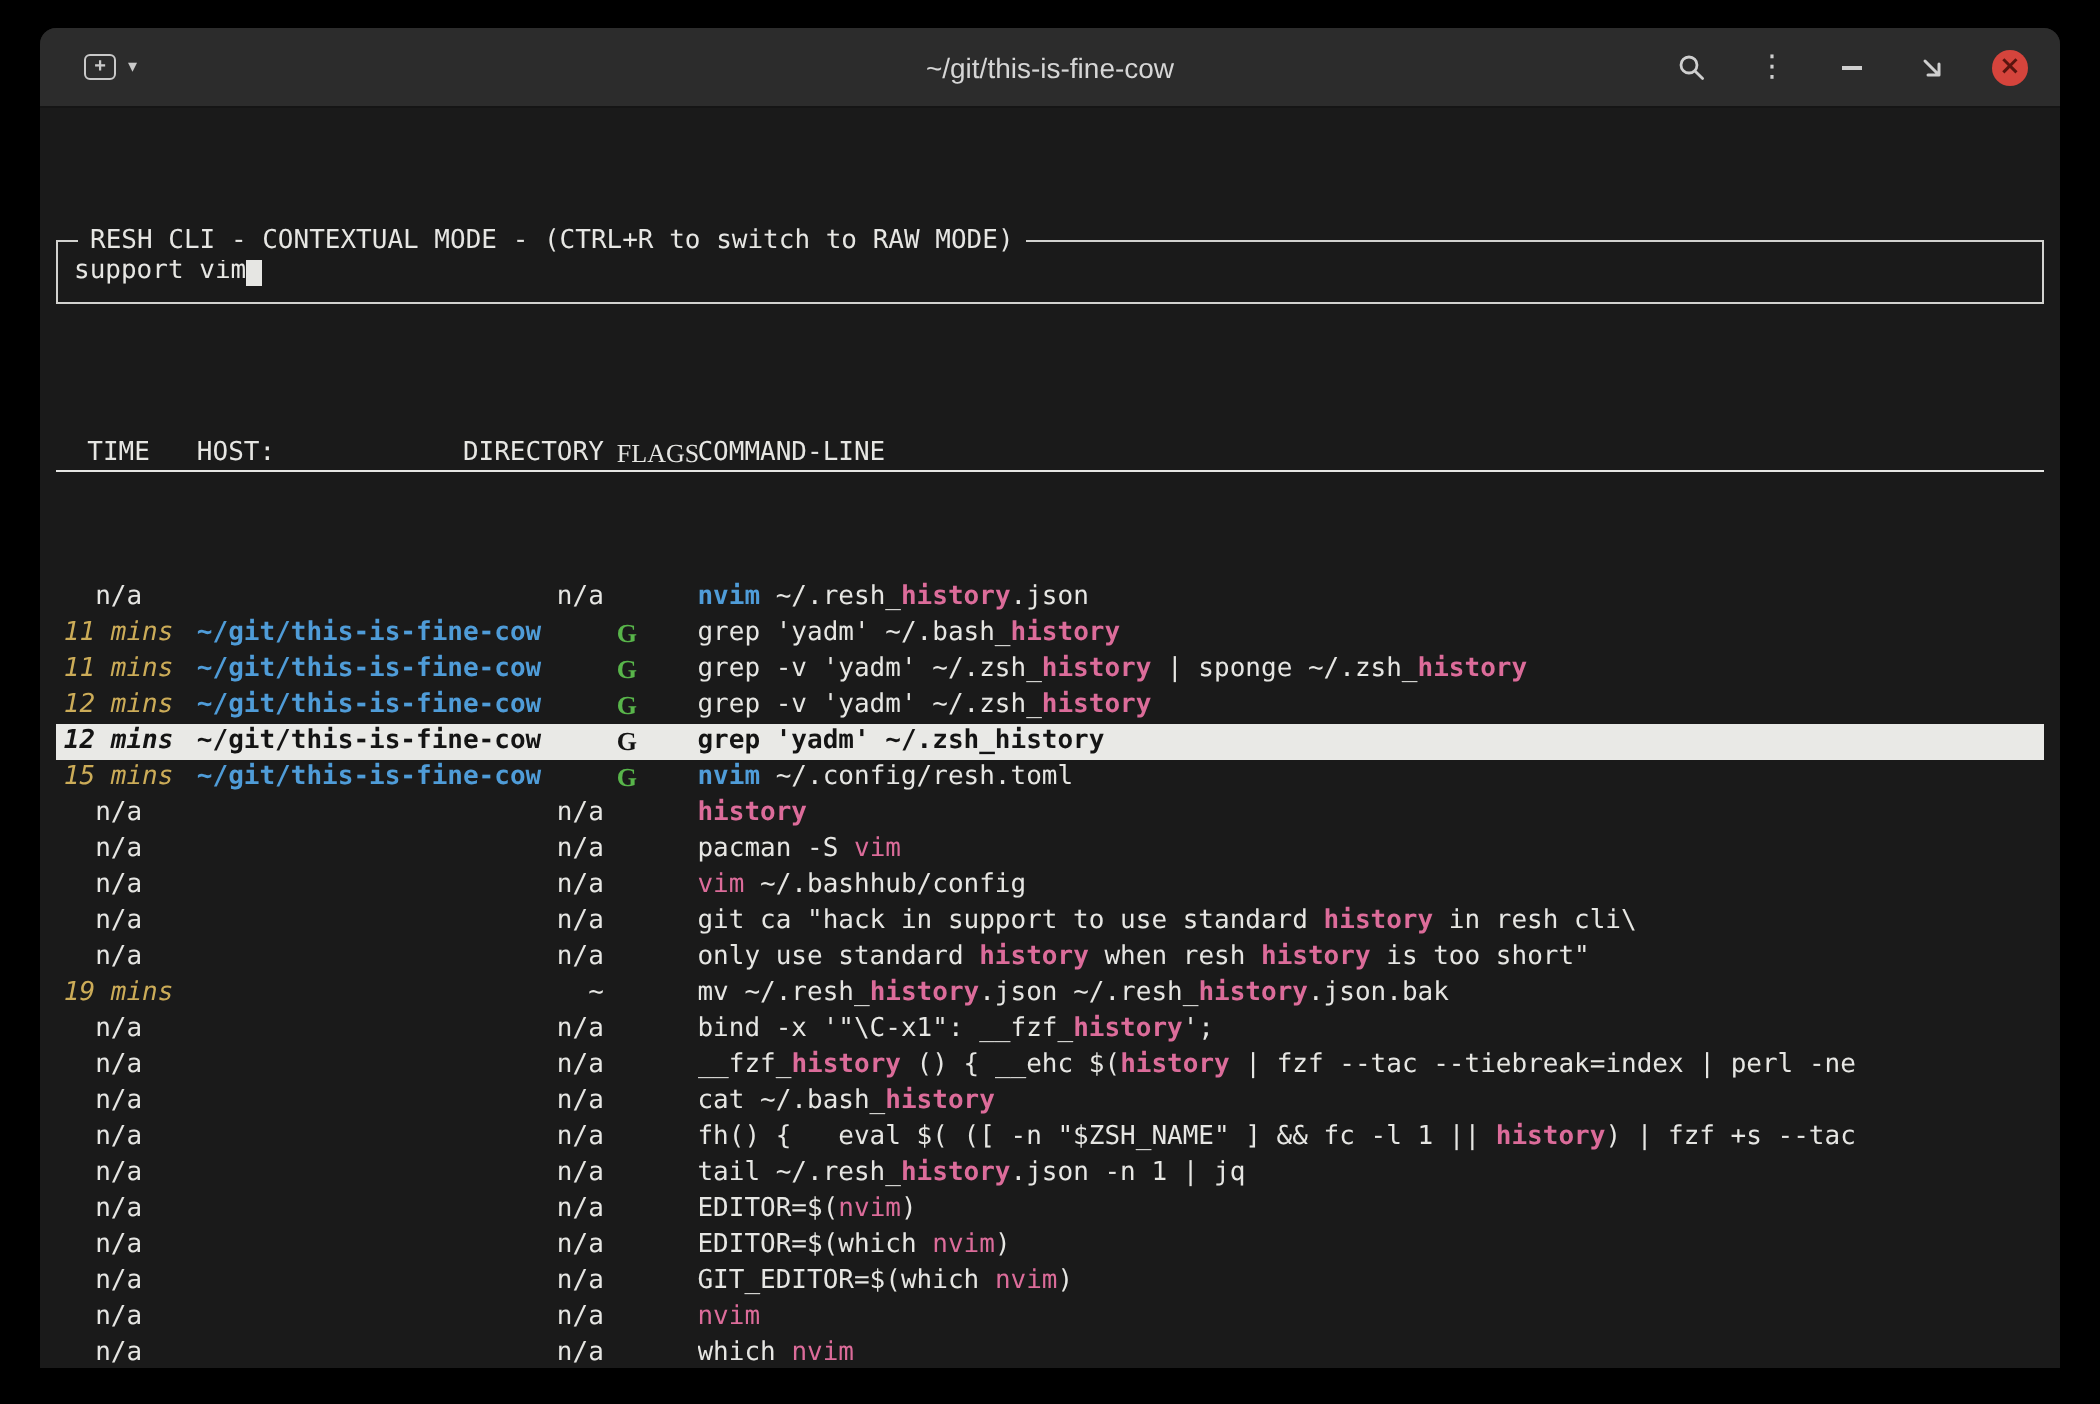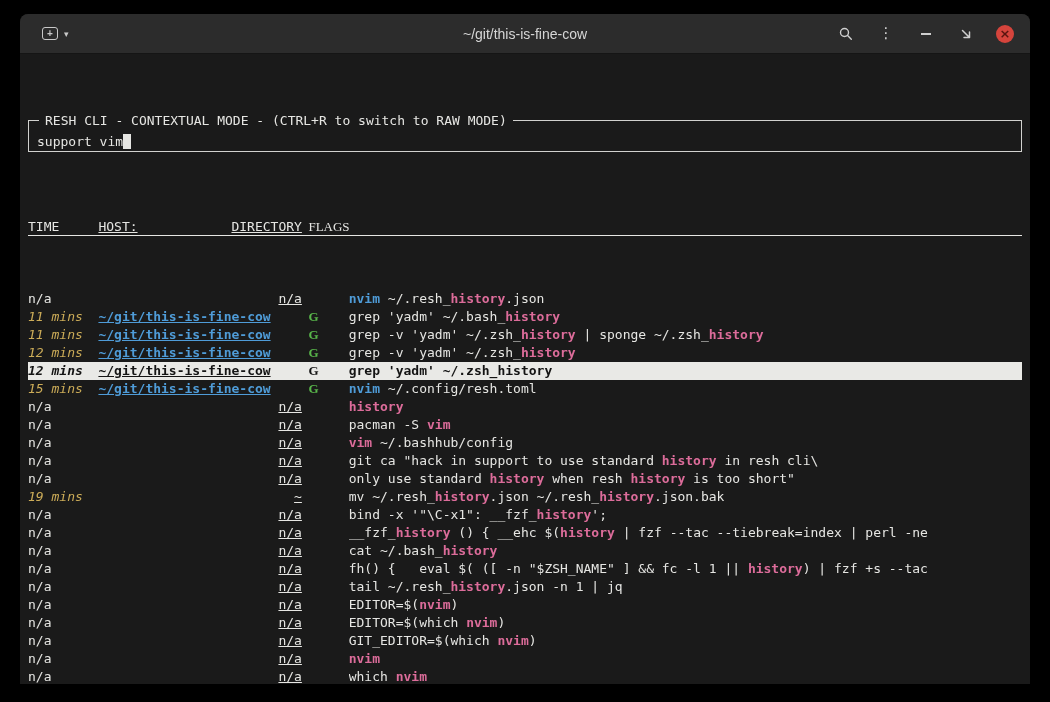--- a/index.html
+++ b/index.html
@@ -50,42 +50,42 @@
   
   .terminal {
     font-family:"DejaVu Sans Mono", monospace;
     font-size:13px; line-height:18px;
     color: var(--fg, #e6e6e3);
     padding:8px; white-space:pre;
   }
   .resh-box {
     margin:4px 0 12px 0; height:32px;
     border:1px solid var(--box-border, #d2d2cf);
-    position:relative; display:flex; align-items:flex-end; padding-left:8px;
+    position:relative; display:flex; align-items:center; padding-left:8px;
   }
   .box-title {
     position:absolute; top:-9px; left:10px;
     background: var(--bg-terminal, #1a1a1a); padding:0 6px;
   }
   .cursor { display:inline-block; width:8px; height:15px; background: var(--fg, #e6e6e3); vertical-align:text-bottom; }
   .thead { display:flex; height:18px; border-bottom:1px solid var(--fg, #e6e6e3); }
-  .col-time  { width:8ch; text-align:left; flex:none; }
-  .col-host  { width:26ch; margin-left:1ch; flex:none; overflow:hidden;text-decoration:underline; }
+  .col-time  { width:8ch; text-align:center; flex:none; }
+  .col-host  { width:26ch; margin-left:1ch; flex:none; overflow:hidden; }
   .host-header { display:flex; justify-content:space-between; }
   .host-na   { text-align:right; }
   .col-flags { width:5ch; margin-left:1ch; flex:none;font-family:Liberation Serif, serif; }
   .col-cmd   { flex:1; margin-left:1ch; overflow:hidden; }
   .row { display:flex; height:18px; }
   .row.selected { background: var(--selection-bg, #e9e9e6); font-weight:bold; }
   .row.selected span { color: var(--selection-fg, #141414) !important; }
   .c-time { color: var(--time-yellow, #ccac58); font-style: italic; }
   .c-host { color: var(--host-blue, #4f9cd8); font-weight:bold; }
   .c-flag { color: var(--flag-green, #58b54a); font-weight:bold; }
   .c-hist { color: var(--match-pink, #dc6c9a); font-weight:bold;margin-top:28px; }
-  .c-vim  { color: var(--match-pink, #dc6c9a); font-weight:bold; }
+  .c-vim  { color: var(--match-pink, #dc6c9a); font-weight:normal; }
   .c-vimblue { color: var(--host-blue, #4f9cd8); font-weight:bold; }
 </style>
 </head>
 <body>
 
 <div class="window">
 
   <div class="titlebar">
     <div class="tb-left">
       <button class="newtab-btn">
@@ -124,20 +124,21 @@
 
     <div class="resh-box">
       <span class="box-title">RESH CLI - CONTEXTUAL MODE - (CTRL+R to switch to RAW MODE)</span>
       <div class="query-line"><span>support vim</span><span class="cursor"></span></div>
     </div>
 
     <div class="thead">
       <span class="col-time">TIME</span>
       <span class="col-host host-header"><span>HOST:</span><span>DIRECTORY</span></span>
       <span class="col-flags">FLAGS</span>
+      <span class="col-cmd">COMMAND-LINE</span>
     </div>
 
     <div class="rows"><div class="row"><span class="col-time">n/a</span><span class="col-host host-na">n/a</span><span class="col-flags c-flag"></span><span class="col-cmd"><span class="c-vimblue">nvim</span><span> ~/.resh_</span><span class="c-hist">history</span><span>.json</span></span></div><div class="row"><span class="col-time c-time">11 mins</span><span class="col-host c-host">~/git/this-is-fine-cow</span><span class="col-flags c-flag">G</span><span class="col-cmd"><span>grep 'yadm' ~/.bash_</span><span class="c-hist">history</span></span></div><div class="row"><span class="col-time c-time">11 mins</span><span class="col-host c-host">~/git/this-is-fine-cow</span><span class="col-flags c-flag">G</span><span class="col-cmd"><span>grep -v 'yadm' ~/.zsh_</span><span class="c-hist">history</span><span> | sponge ~/.zsh_</span><span class="c-hist">history</span></span></div><div class="row"><span class="col-time c-time">12 mins</span><span class="col-host c-host">~/git/this-is-fine-cow</span><span class="col-flags c-flag">G</span><span class="col-cmd"><span>grep -v 'yadm' ~/.zsh_</span><span class="c-hist">history</span></span></div><div class="row selected"><span class="col-time c-time">12 mins</span><span class="col-host c-host">~/git/this-is-fine-cow</span><span class="col-flags c-flag">G</span><span class="col-cmd"><span>grep 'yadm' ~/.zsh_history</span></span></div><div class="row"><span class="col-time c-time">15 mins</span><span class="col-host c-host">~/git/this-is-fine-cow</span><span class="col-flags c-flag">G</span><span class="col-cmd"><span class="c-vimblue">nvim</span><span> ~/.config/resh.toml</span></span></div><div class="row"><span class="col-time">n/a</span><span class="col-host host-na">n/a</span><span class="col-flags c-flag"></span><span class="col-cmd"><span class="c-hist">history</span></span></div><div class="row"><span class="col-time">n/a</span><span class="col-host host-na">n/a</span><span class="col-flags c-flag"></span><span class="col-cmd"><span>pacman -S </span><span class="c-vim">vim</span></span></div><div class="row"><span class="col-time">n/a</span><span class="col-host host-na">n/a</span><span class="col-flags c-flag"></span><span class="col-cmd"><span class="c-vim">vim</span><span> ~/.bashhub/config</span></span></div><div class="row"><span class="col-time">n/a</span><span class="col-host host-na">n/a</span><span class="col-flags c-flag"></span><span class="col-cmd"><span>git ca "hack in support to use standard </span><span class="c-hist">history</span><span> in resh cli\</span></span></div><div class="row"><span class="col-time">n/a</span><span class="col-host host-na">n/a</span><span class="col-flags c-flag"></span><span class="col-cmd"><span>only use standard </span><span class="c-hist">history</span><span> when resh </span><span class="c-hist">history</span><span> is too short"</span></span></div><div class="row"><span class="col-time c-time">19 mins</span><span class="col-host host-na">~</span><span class="col-flags c-flag"></span><span class="col-cmd"><span>mv ~/.resh_</span><span class="c-hist">history</span><span>.json ~/.resh_</span><span class="c-hist">history</span><span>.json.bak</span></span></div><div class="row"><span class="col-time">n/a</span><span class="col-host host-na">n/a</span><span class="col-flags c-flag"></span><span class="col-cmd"><span>bind -x '"\C-x1": __fzf_</span><span class="c-hist">history</span><span>';</span></span></div><div class="row"><span class="col-time">n/a</span><span class="col-host host-na">n/a</span><span class="col-flags c-flag"></span><span class="col-cmd"><span>__fzf_</span><span class="c-hist">history</span><span> () { __ehc $(</span><span class="c-hist">history</span><span> | fzf --tac --tiebreak=index | perl -ne</span></span></div><div class="row"><span class="col-time">n/a</span><span class="col-host host-na">n/a</span><span class="col-flags c-flag"></span><span class="col-cmd"><span>cat ~/.bash_</span><span class="c-hist">history</span></span></div><div class="row"><span class="col-time">n/a</span><span class="col-host host-na">n/a</span><span class="col-flags c-flag"></span><span class="col-cmd"><span>fh() {   eval $( ([ -n "$ZSH_NAME" ] &amp;&amp; fc -l 1 || </span><span class="c-hist">history</span><span>) | fzf +s --tac</span></span></div><div class="row"><span class="col-time">n/a</span><span class="col-host host-na">n/a</span><span class="col-flags c-flag"></span><span class="col-cmd"><span>tail ~/.resh_</span><span class="c-hist">history</span><span>.json -n 1 | jq</span></span></div><div class="row"><span class="col-time">n/a</span><span class="col-host host-na">n/a</span><span class="col-flags c-flag"></span><span class="col-cmd"><span>EDITOR=$(</span><span class="c-vim">nvim</span><span>)</span></span></div><div class="row"><span class="col-time">n/a</span><span class="col-host host-na">n/a</span><span class="col-flags c-flag"></span><span class="col-cmd"><span>EDITOR=$(which </span><span class="c-vim">nvim</span><span>)</span></span></div><div class="row"><span class="col-time">n/a</span><span class="col-host host-na">n/a</span><span class="col-flags c-flag"></span><span class="col-cmd"><span>GIT_EDITOR=$(which </span><span class="c-vim">nvim</span><span>)</span></span></div><div class="row"><span class="col-time">n/a</span><span class="col-host host-na">n/a</span><span class="col-flags c-flag"></span><span class="col-cmd"><span class="c-vim">nvim</span></span></div><div class="row"><span class="col-time">n/a</span><span class="col-host host-na">n/a</span><span class="col-flags c-flag"></span><span class="col-cmd"><span>which </span><span class="c-vim">nvim</span></span></div></div>
 
     
 
     
 
   </div>
 </div>

